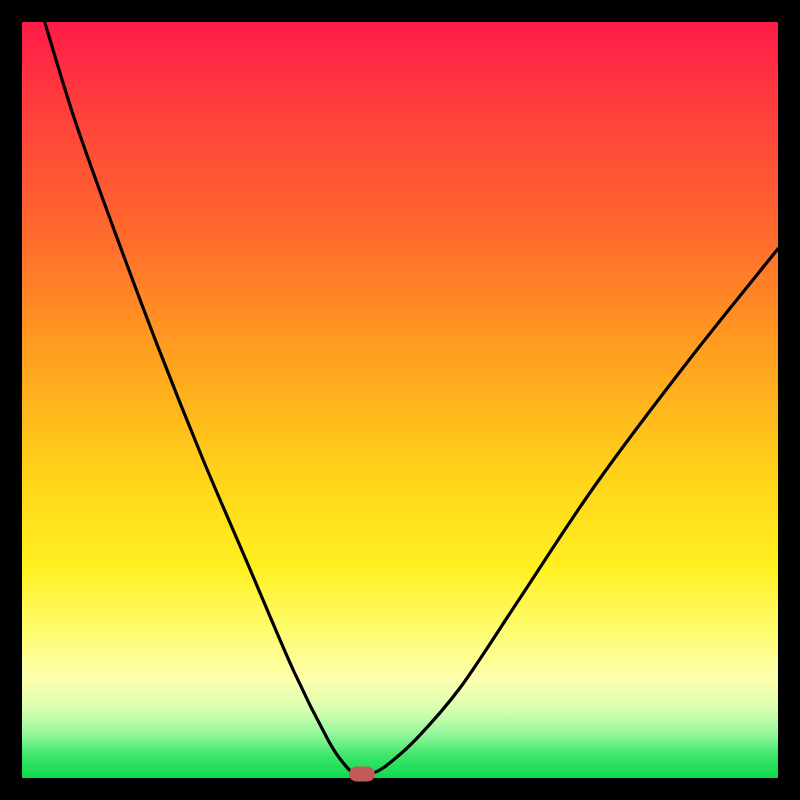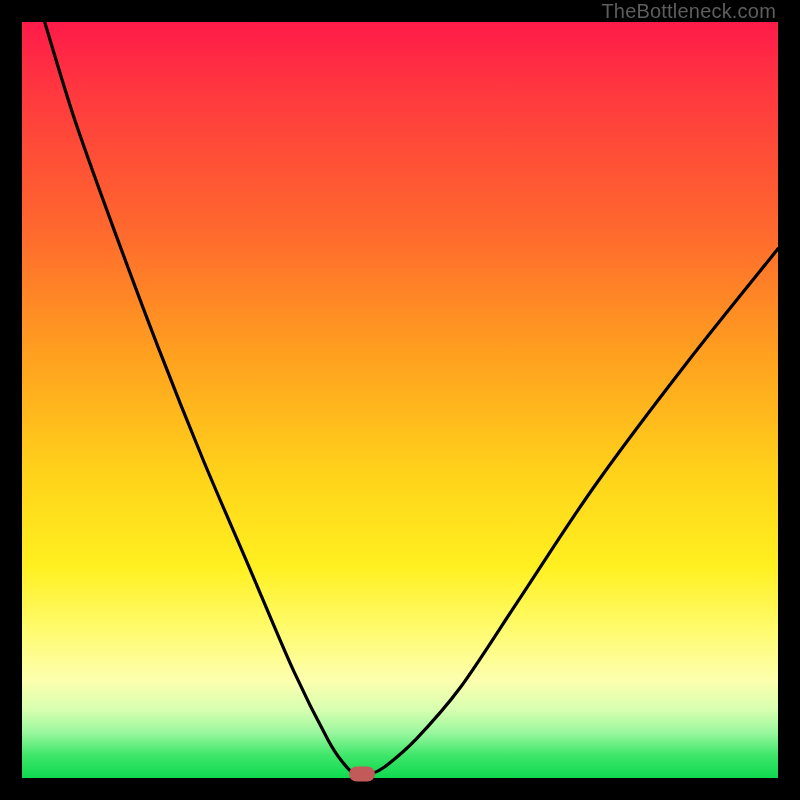--- a/index.html
+++ b/index.html
@@ -63,21 +63,20 @@
     height: 15px;
     background: #c15a58;
     border-radius: 8px;
     transform: translate(-50%, -50%);
   }
 </style>
 </head>
 <body>
 
 <div class="frame">
-  <div class="watermark">TheBottleneck.com</div>
 
   <div class="plot-area">
     <svg class="curve" viewBox="0 0 756 756" preserveAspectRatio="none">
       <path id="curve-path" fill="none" stroke="#000" stroke-width="3.2" stroke-linecap="round" stroke-linejoin="round" d="M 22.7 0.0 C 27.7 16.4, 41.6 64.3, 52.9 98.3 C 64.3 132.3, 76.9 166.3, 90.7 204.1 C 104.6 241.9, 121.0 286.0, 136.1 325.1 C 151.2 364.1, 166.3 401.9, 181.4 438.5 C 196.6 475.0, 211.7 509.0, 226.8 544.3 C 241.9 579.6, 258.9 621.2, 272.2 650.2 C 285.4 679.1, 298.0 703.1, 306.2 718.2 C 314.4 733.3, 316.9 735.2, 321.3 740.9 C 325.7 746.5, 329.5 750.3, 332.6 752.2 C 335.8 754.1, 337.7 752.2, 340.2 752.2 C 342.7 752.2, 344.0 753.5, 347.8 752.2 C 351.5 751.0, 355.3 750.3, 362.9 744.7 C 370.4 739.0, 380.5 731.4, 393.1 718.2 C 405.7 705.0, 420.8 689.2, 438.5 665.3 C 456.1 641.3, 476.3 608.6, 499.0 574.6 C 521.6 540.5, 546.8 500.2, 574.6 461.2 C 602.3 422.1, 635.0 379.3, 665.3 340.2 C 695.5 301.1, 740.9 245.7, 756.0 226.8"></path>
     </svg>
     <div class="marker" id="opt-marker" style="left: 340.2px; top: 752.22px;"></div>
   </div>
 </div>
 
 </body></html>

